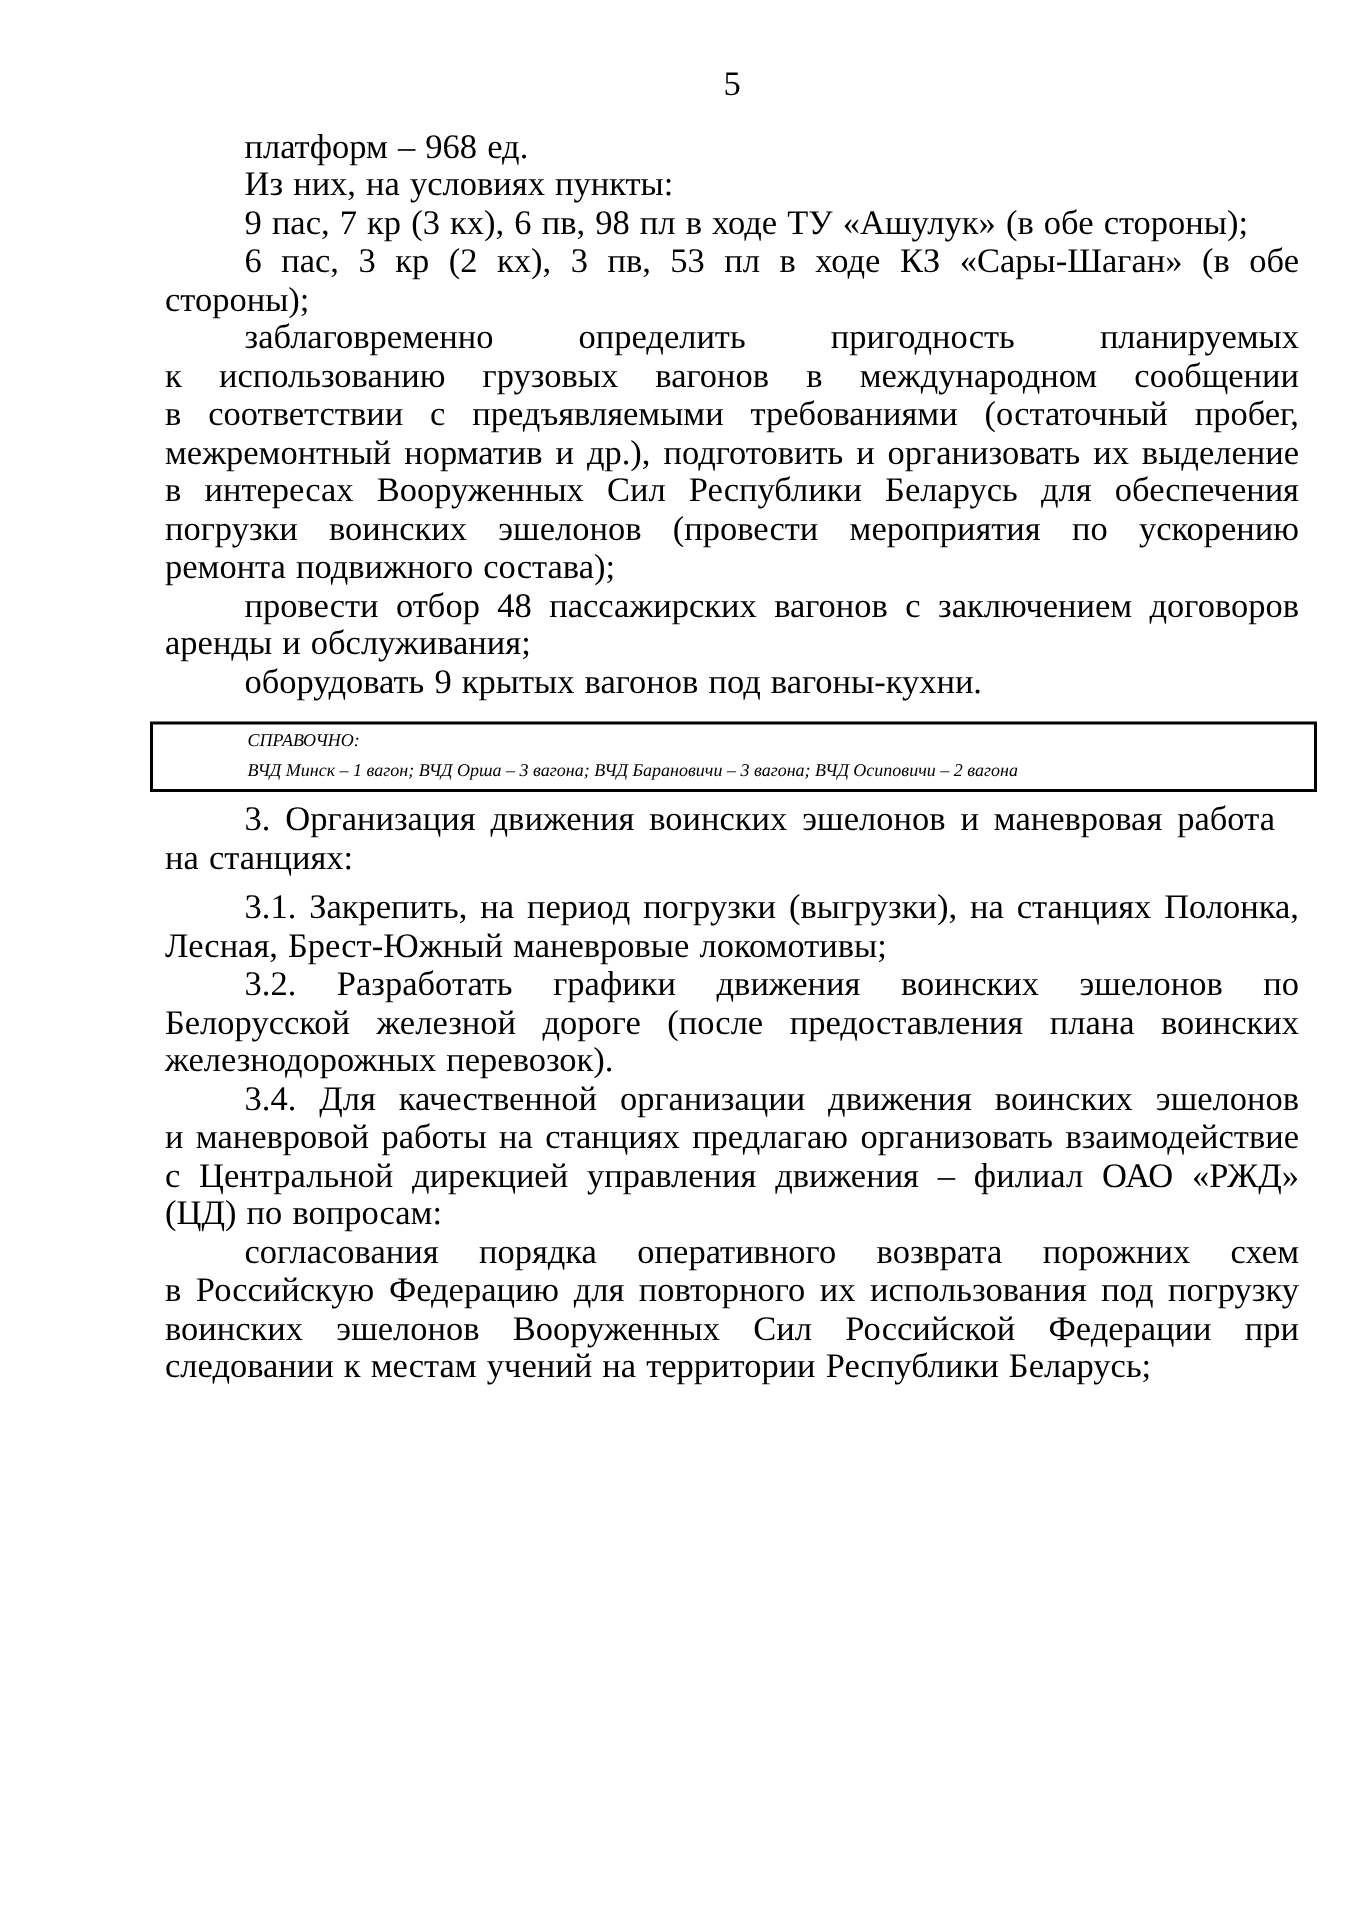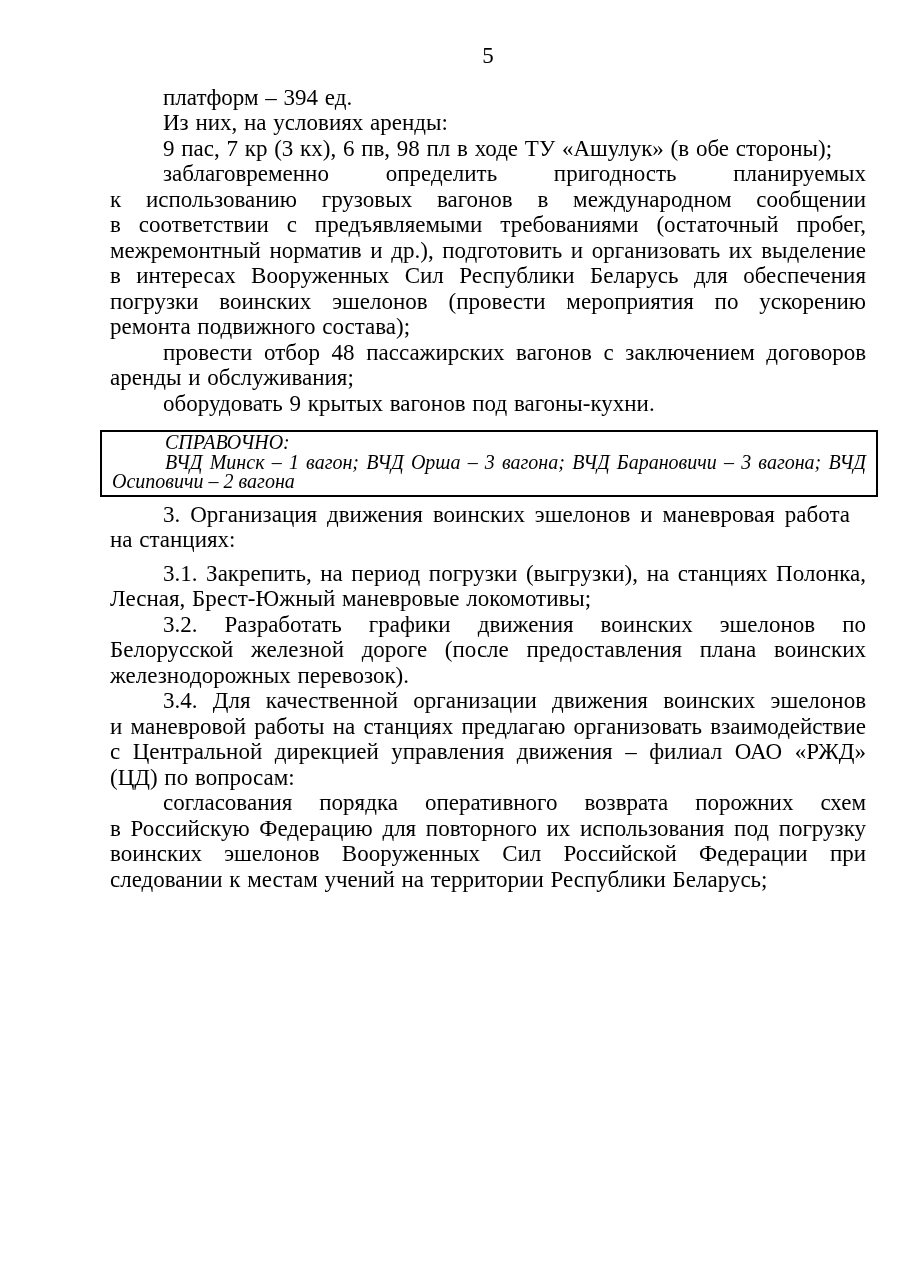--- a/index.html
+++ b/index.html
@@ -35,39 +35,40 @@
     font-weight: normal;
     text-align: justify;
     text-indent: 53px;
     word-spacing: 1px;
   }
   .ref-box {
     border: 2px solid #000000;
     margin: 14px -12px 5px -10px;
     padding: 1px 10px 3px 10px;
     font-style: italic;
-    font-size: 20px;
+    font-size: 12px;
     line-height: 19.5px;
   }
   .ref-box p {
     margin: 0;
     text-align: justify;
     text-indent: 53px;
   }
 </style>
 </head>
 <body>
 
 <div class="page">
 
   <div class="page-number">5</div>
 
-  <p class="para">платформ – 394 ед.</p>
-  <p class="para">Из них, на условиях аренды:</p>
+  <p class="para">платформ – 968 ед.</p>
+  <p class="para">Из них, на условиях пункты:</p>
   <p class="para">9 пас, 7 кр (3 кх), 6 пв, 98 пл в&nbsp;ходе ТУ «Ашулук» (в&nbsp;обе стороны);</p>
+  <p class="para">6 пас, 3 кр (2 кх), 3 пв, 53 пл в&nbsp;ходе КЗ «Сары-Шаган» (в&nbsp;обе стороны);</p>
   <p class="para">заблаговременно определить пригодность планируемых к&nbsp;использованию грузовых вагонов в&nbsp;международном сообщении в&nbsp;соответствии с&nbsp;предъявляемыми требованиями (остаточный пробег, межремонтный норматив и&nbsp;др.), подготовить и&nbsp;организовать их выделение в&nbsp;интересах Вооруженных Сил Республики Беларусь для обеспечения погрузки воинских эшелонов (провести мероприятия по ускорению ремонта подвижного состава);</p>
   <p class="para">провести отбор 48 пассажирских вагонов с&nbsp;заключением договоров аренды и&nbsp;обслуживания;</p>
   <p class="para">оборудовать 9 крытых вагонов под вагоны-кухни.</p>
 
   <div class="ref-box">
     <p>СПРАВОЧНО:</p>
     <p>ВЧД Минск – 1&nbsp;вагон; ВЧД Орша – 3&nbsp;вагона; ВЧД Барановичи – 3&nbsp;вагона; ВЧД Осиповичи – 2&nbsp;вагона</p>
   </div>
 
   <p class="heading">3.&nbsp;Организация движения воинских эшелонов и&nbsp;маневровая работа на станциях:</p>

